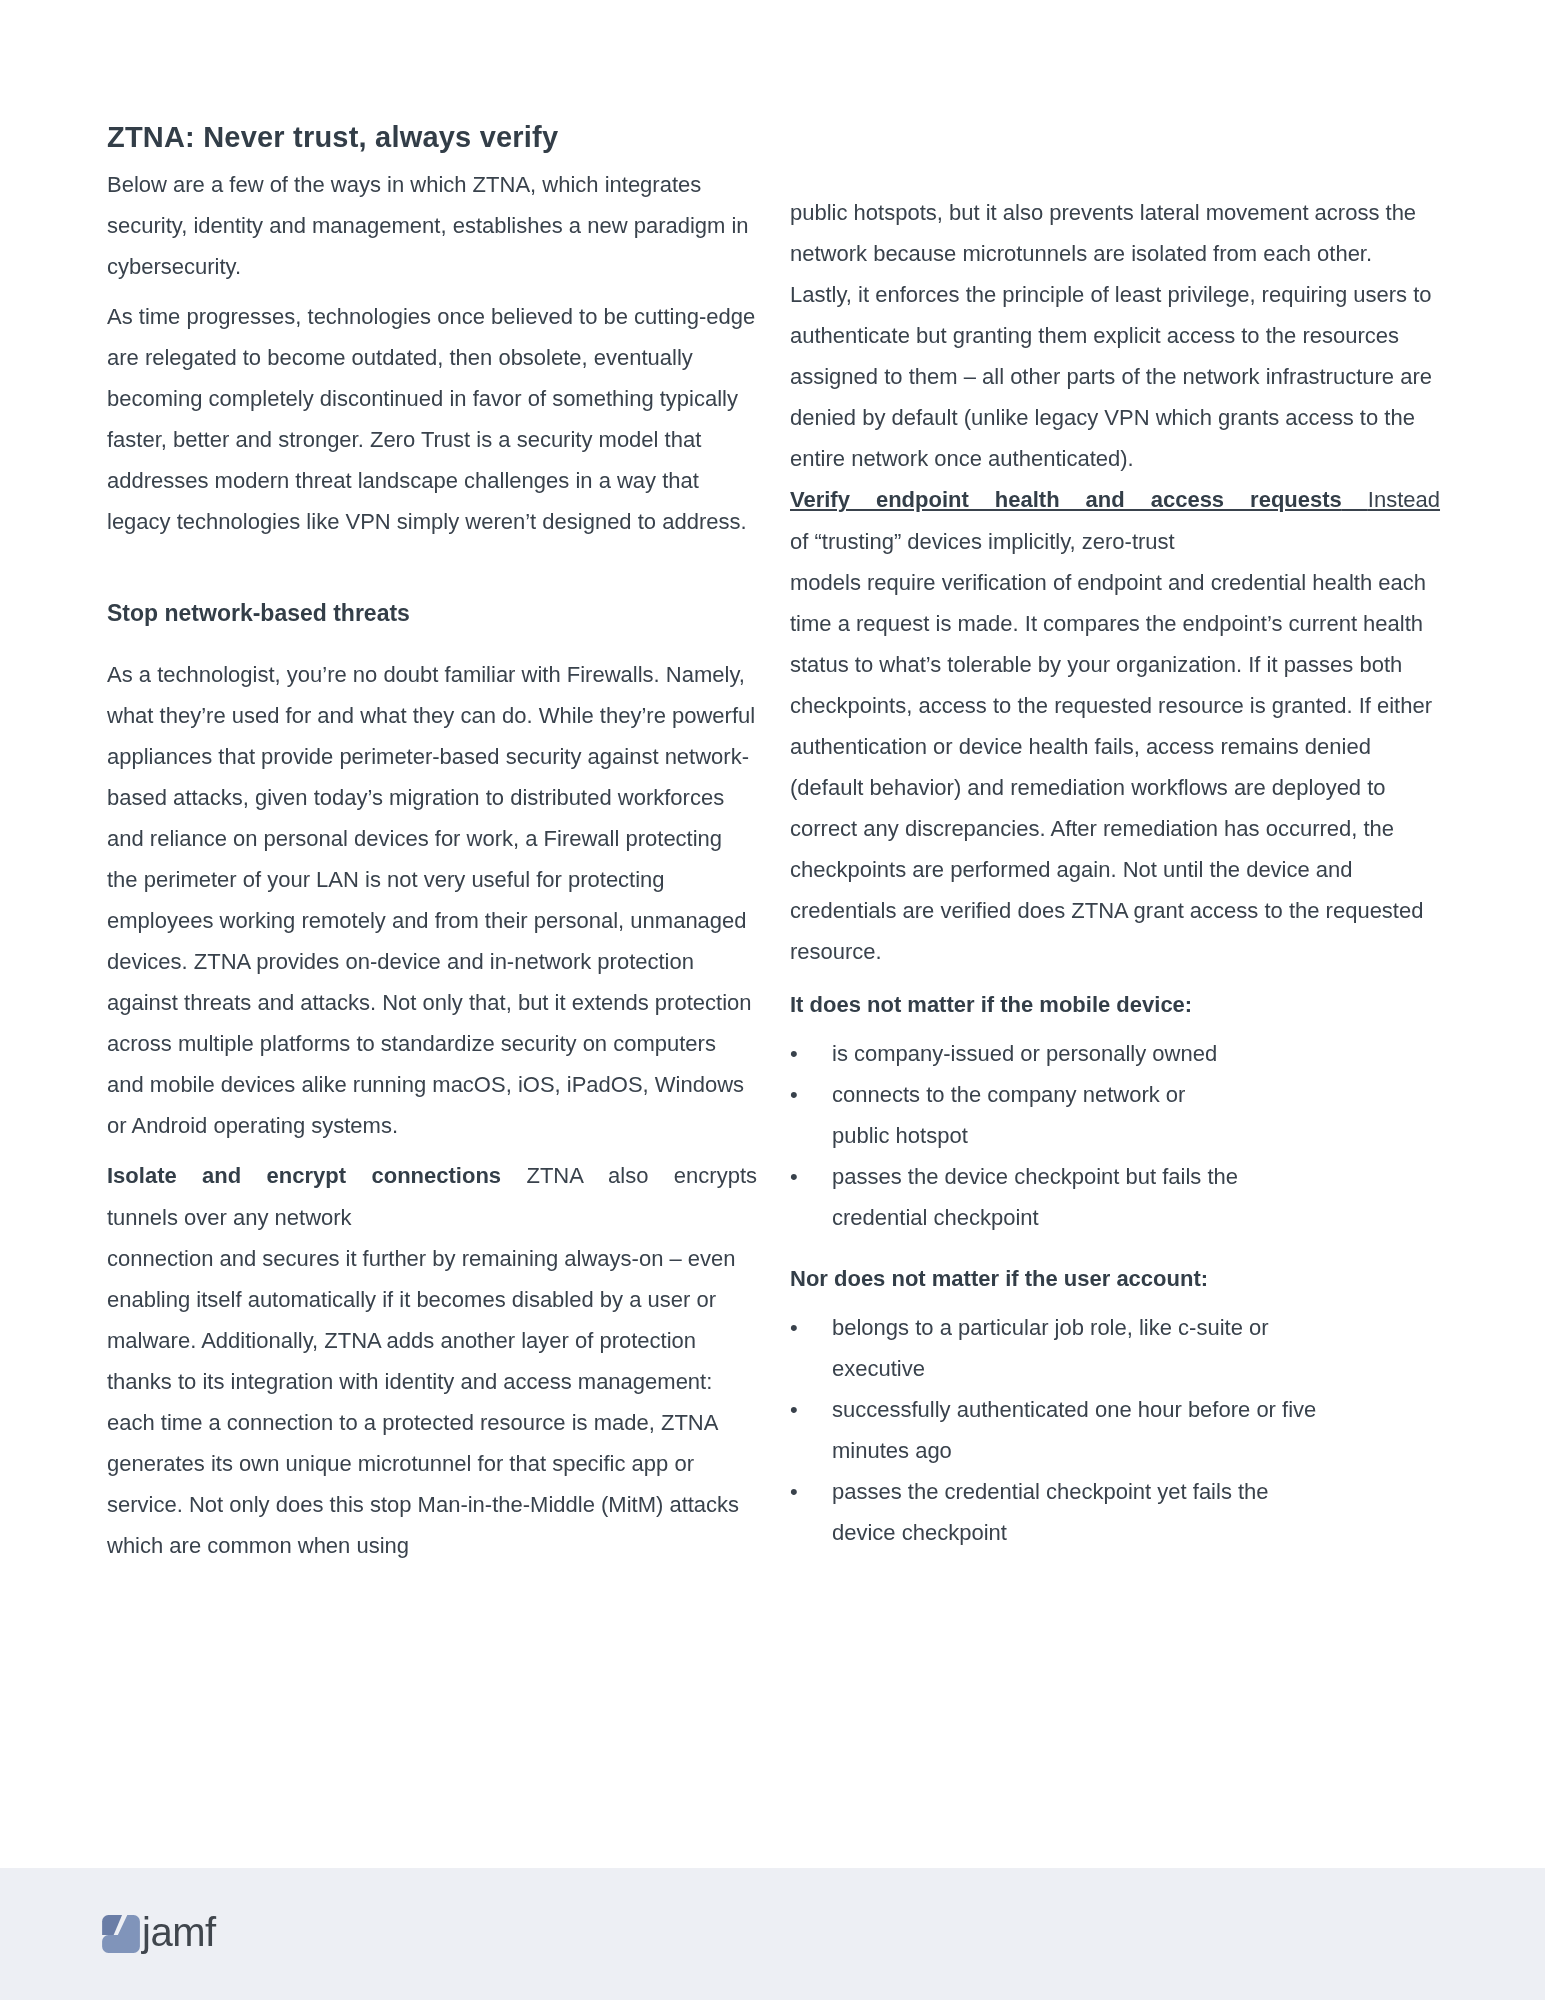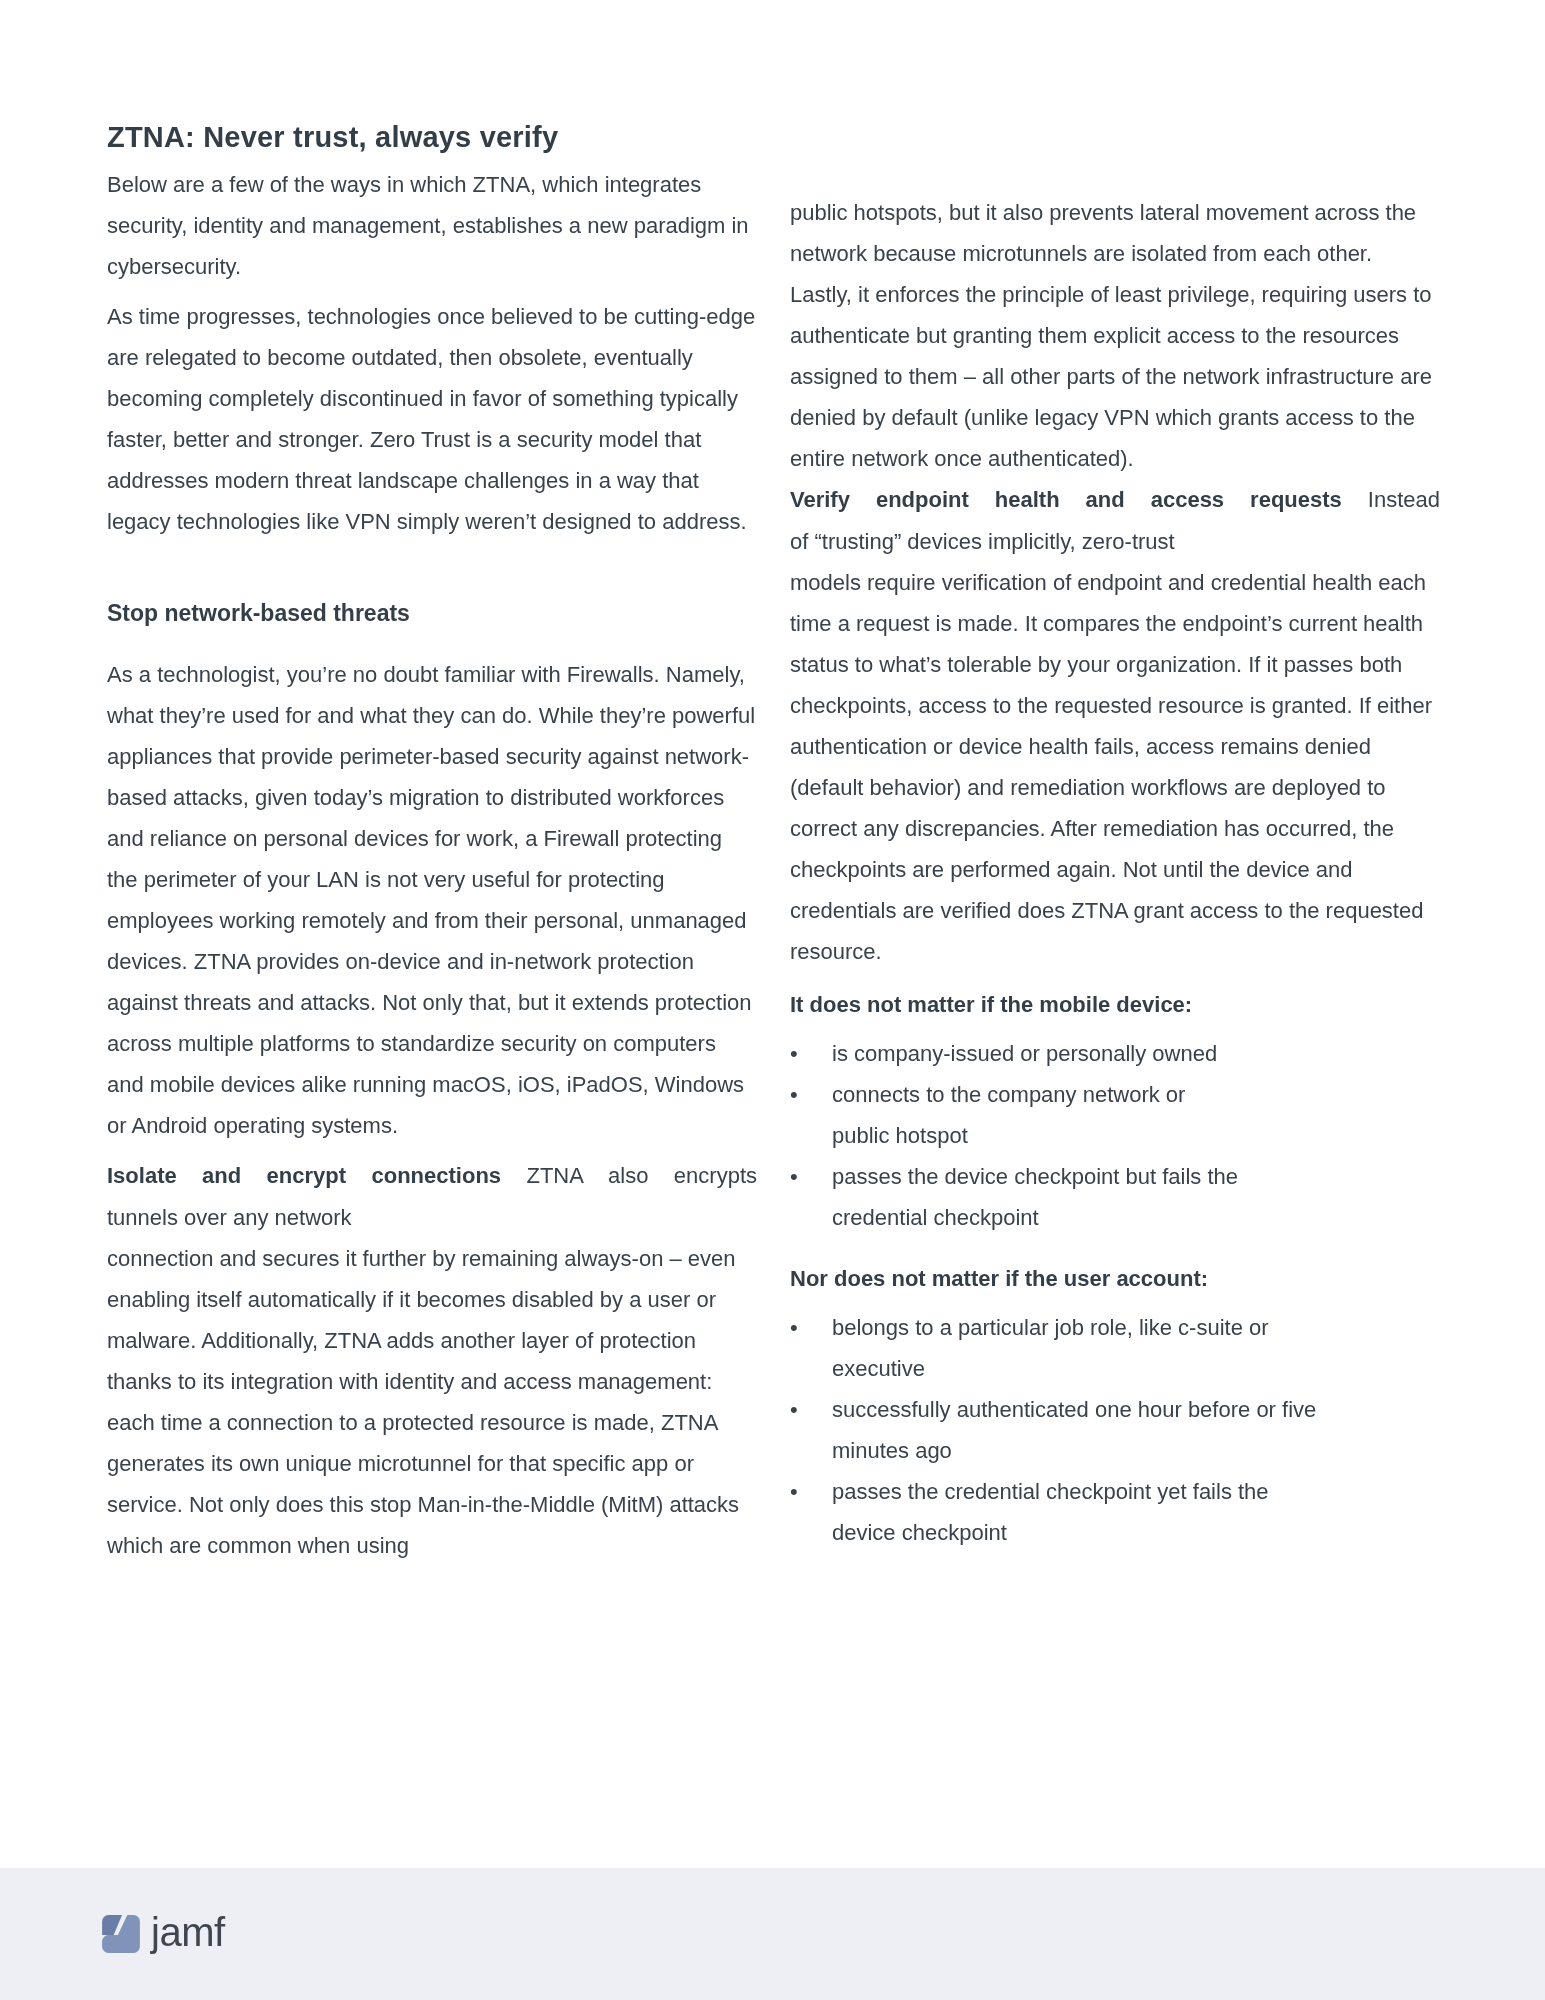--- a/index.html
+++ b/index.html
@@ -46,21 +46,21 @@
     margin: 12px 0 8px 0;
   }
   p { margin: 0 0 9px 0; }
   p.lead {
     text-align: justify;
     text-align-last: justify;
     margin: 0;
   }
   p.lead strong { color: #333e48; }
   .lead-s2 { margin-top: 44px; }
-  .lead-s3 { margin-top: 26px; }
+  .lead-s3 { margin-top: 26px; text-decoration: underline; }
   p.after-lead { margin-top: 1px; margin-bottom: 0; }
   .prewrap { white-space: pre-wrap; }
 
   ul.bullets { list-style: none; margin: 0; padding: 0; }
   ul.bullets li { display: flex; }
   ul.bullets .dot { flex: 0 0 42px; width: 42px; }
   ul.bullets .li-text { flex: 1; white-space: pre-wrap; }
 
   p.closing { margin: 16px 0 0 0; }
   p.para-continued { margin: 0 0 0 0; }
@@ -70,21 +70,21 @@
     left: 0; bottom: 0;
     width: 100%;
     height: 132px;
     background: #edeff4;
     display: flex;
     align-items: center;
     justify-content: space-between;
     box-sizing: border-box;
     padding: 0 55px 0 100px;
   }
-  .brand { display: flex; align-items: center; gap: 9px; }
+  .brand { display: flex; align-items: center; }
   .brand-mark { width: 42px; height: 42px; display: block; }
   .brand-name {
     font-size: 40px;
     color: #40464d;
     letter-spacing: -0.5px;
     line-height: 1;
     padding-bottom: 4px;
   }
   .footer-text {
     font-size: 20px;

